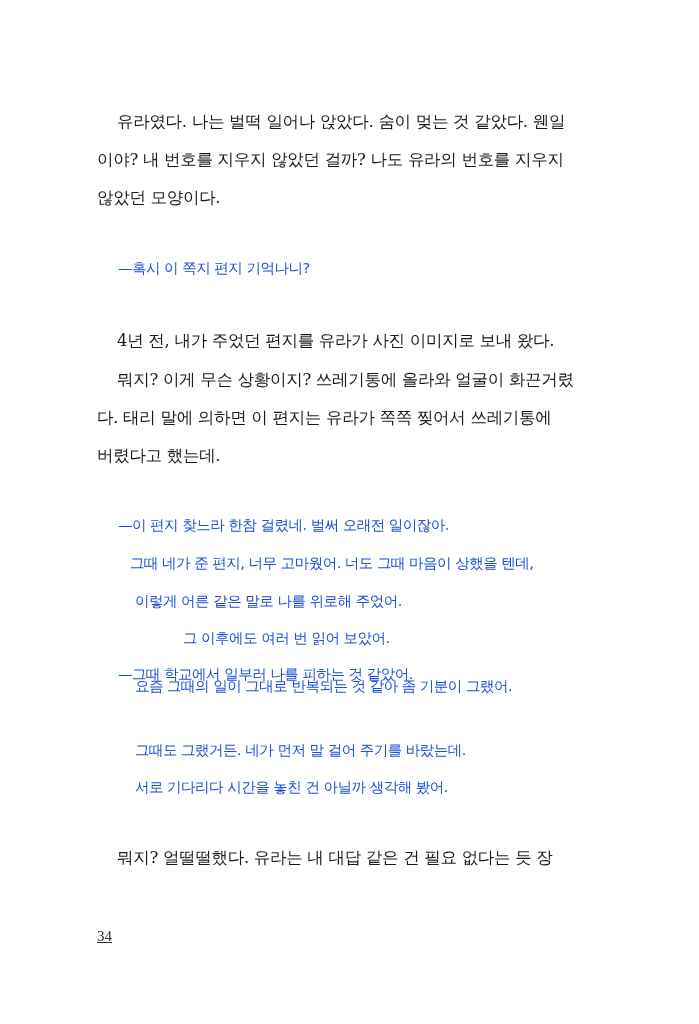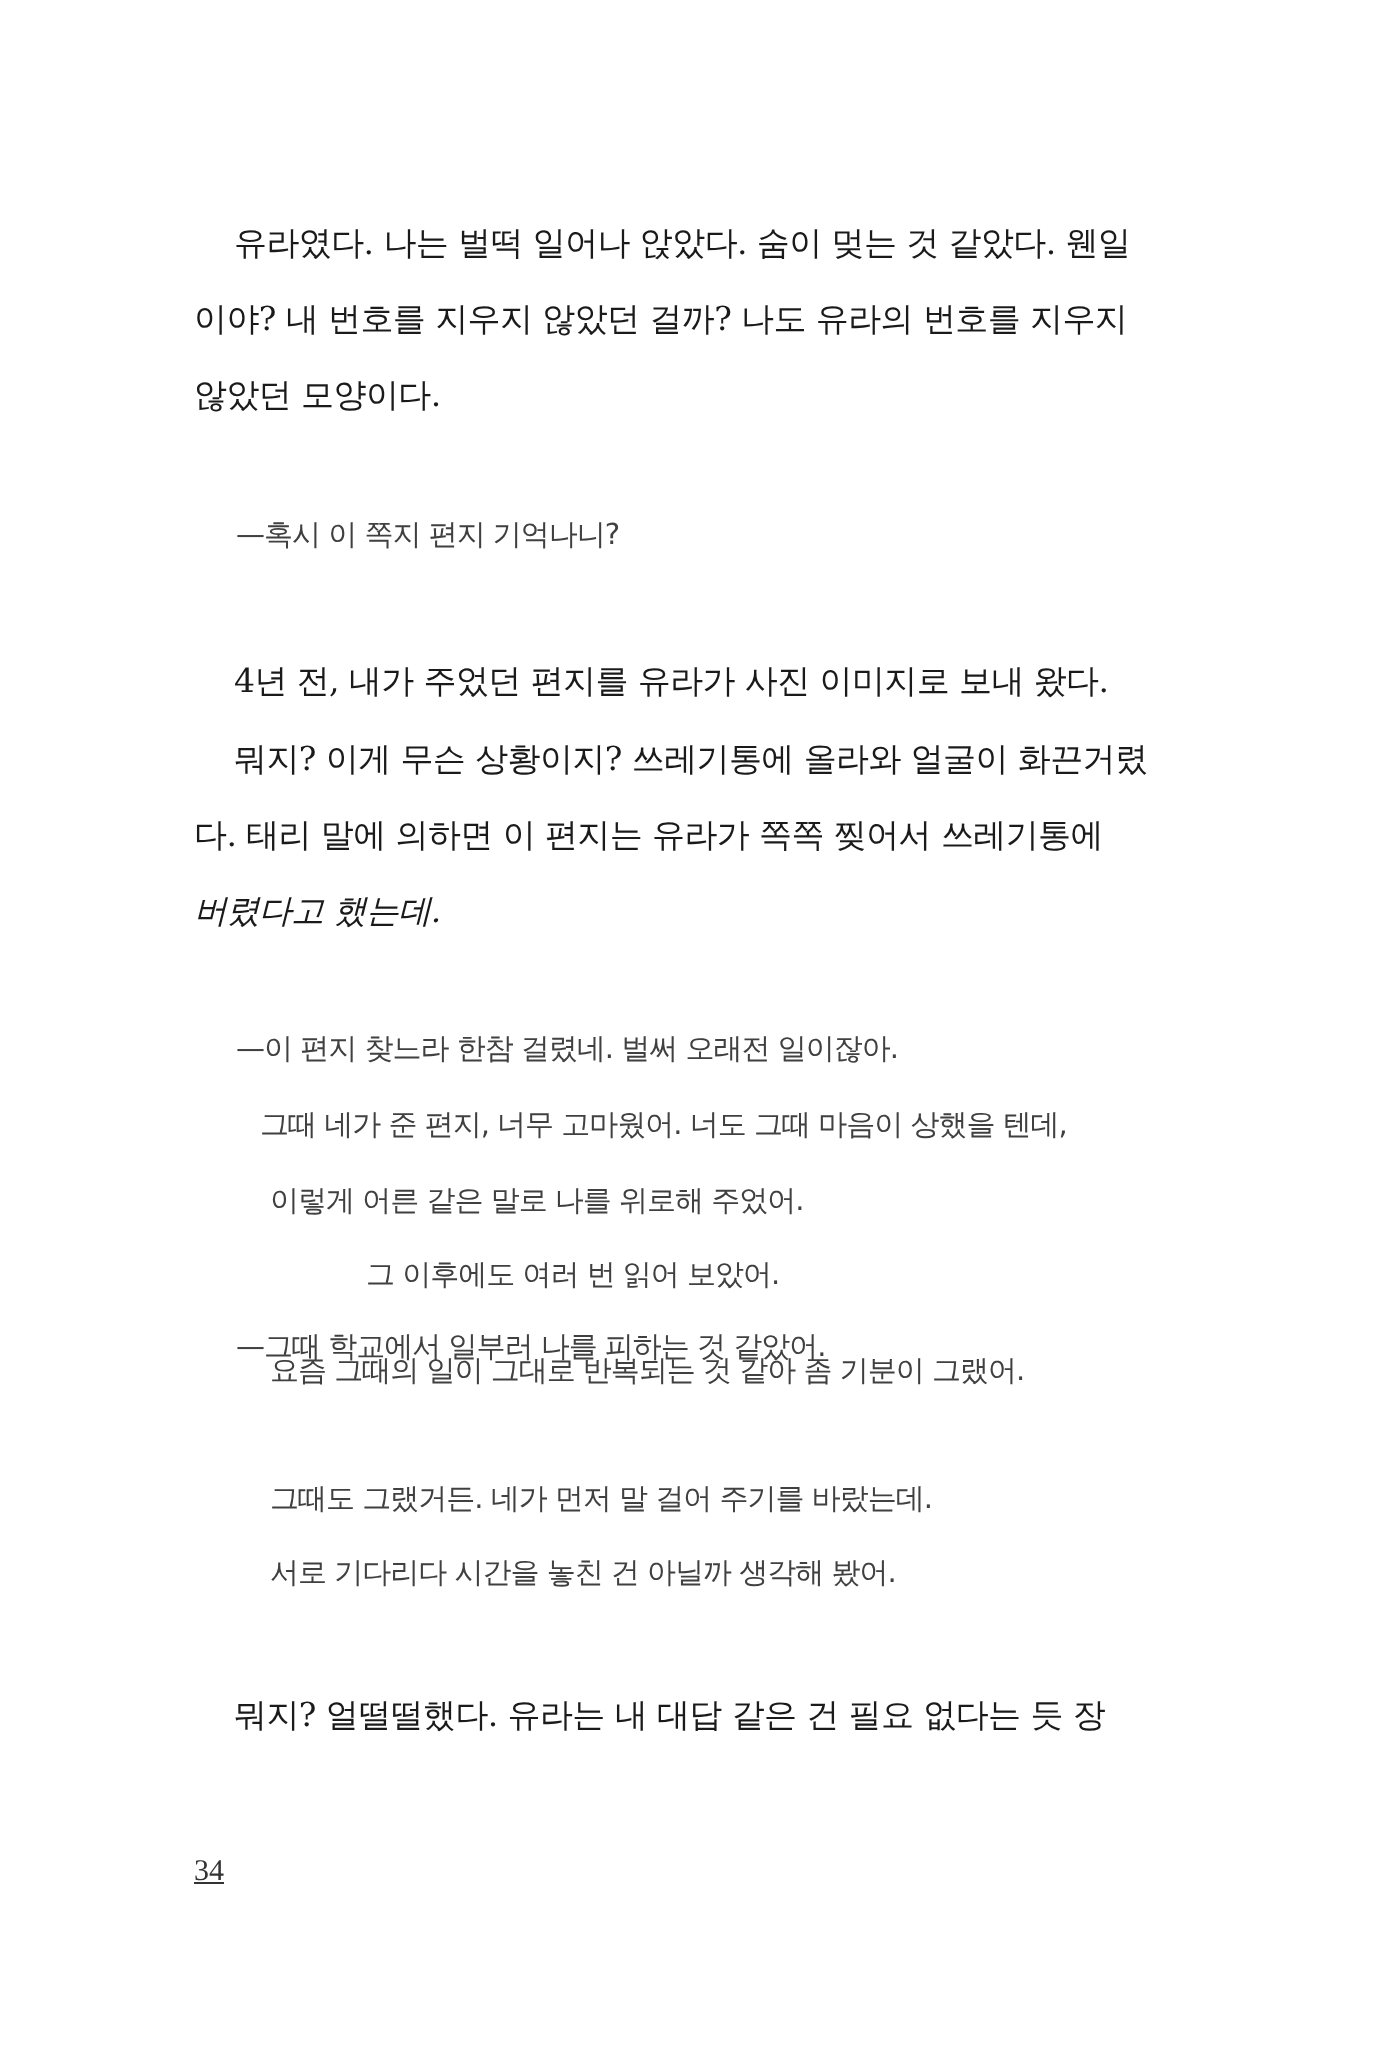--- a/index.html
+++ b/index.html
@@ -1,19 +1,19 @@
 <!DOCTYPE html>
 <html><head>
 <meta charset="utf-8">
 <style>
   html, body { margin: 0; padding: 0; background: #ffffff; }
   body { width: 699px; height: 1024px; position: relative; overflow: hidden; color: #1a1a1a; }
   .page { position: absolute; left: 0; top: 0; width: 699px; height: 1024px; }
   .serif { font-family: "DejaVu Serif", "Liberation Serif", serif; font-size: 16.5px; letter-spacing: -0.3px; }
-  .sans { font-family: "DejaVu Sans", "Liberation Sans", sans-serif; font-size: 14.5px; letter-spacing: -0.5px; color: #404040; text-align: center; }
+  .sans { font-family: "DejaVu Sans", "Liberation Sans", sans-serif; font-size: 14.5px; letter-spacing: -0.5px; color: #1d4ed8; text-align: center; }
   .line { position: absolute; white-space: nowrap; line-height: 20px; }
   .pagenum { position: absolute; left: 97px; top: 928px; font-family: "Liberation Serif", "DejaVu Serif", serif; font-size: 15px; color: #333; text-decoration: underline; }
 </style>
 </head>
 <body>
 
 <div class="page">
 
   <div>
     <div class="line serif" style="left:117px; top:112px;">유라였다. 나는 벌떡 일어나 앉았다. 숨이 멎는 것 같았다. 웬일</div>
@@ -22,21 +22,21 @@
   </div>
 
   <div>
     <div class="line sans" style="left:118px; top:258px;">—혹시 이 쪽지 편지 기억나니?</div>
   </div>
 
   <div>
     <div class="line serif" style="left:117px; top:331px;">4년 전, 내가 주었던 편지를 유라가 사진 이미지로 보내 왔다.</div>
     <div class="line serif" style="left:117px; top:370px;">뭐지? 이게 무슨 상황이지? 쓰레기통에 올라와 얼굴이 화끈거렸</div>
     <div class="line serif" style="left:97px; top:408px;">다. 태리 말에 의하면 이 편지는 유라가 쪽쪽 찢어서 쓰레기통에</div>
-    <div class="line serif" style="left:97px; top:446px;font-style:italic;">버렸다고 했는데.</div>
+    <div class="line serif" style="left:97px; top:446px;">버렸다고 했는데.</div>
   </div>
 
   <div>
     <div class="line sans" style="left:118px; top:515px;">—이 편지 찾느라 한참 걸렸네. 벌써 오래전 일이잖아.</div>
     <div class="line sans" style="left:130px; top:553px;">그때 네가 준 편지, 너무 고마웠어. 너도 그때 마음이 상했을 텐데,</div>
     <div class="line sans" style="left:135px; top:591px;">이렇게 어른 같은 말로 나를 위로해 주었어.</div>
     <div class="line sans" style="left:135px; top:628px;margin-left:48px;">그 이후에도 여러 번 읽어 보았어.</div>
   </div>
 
   <div>

